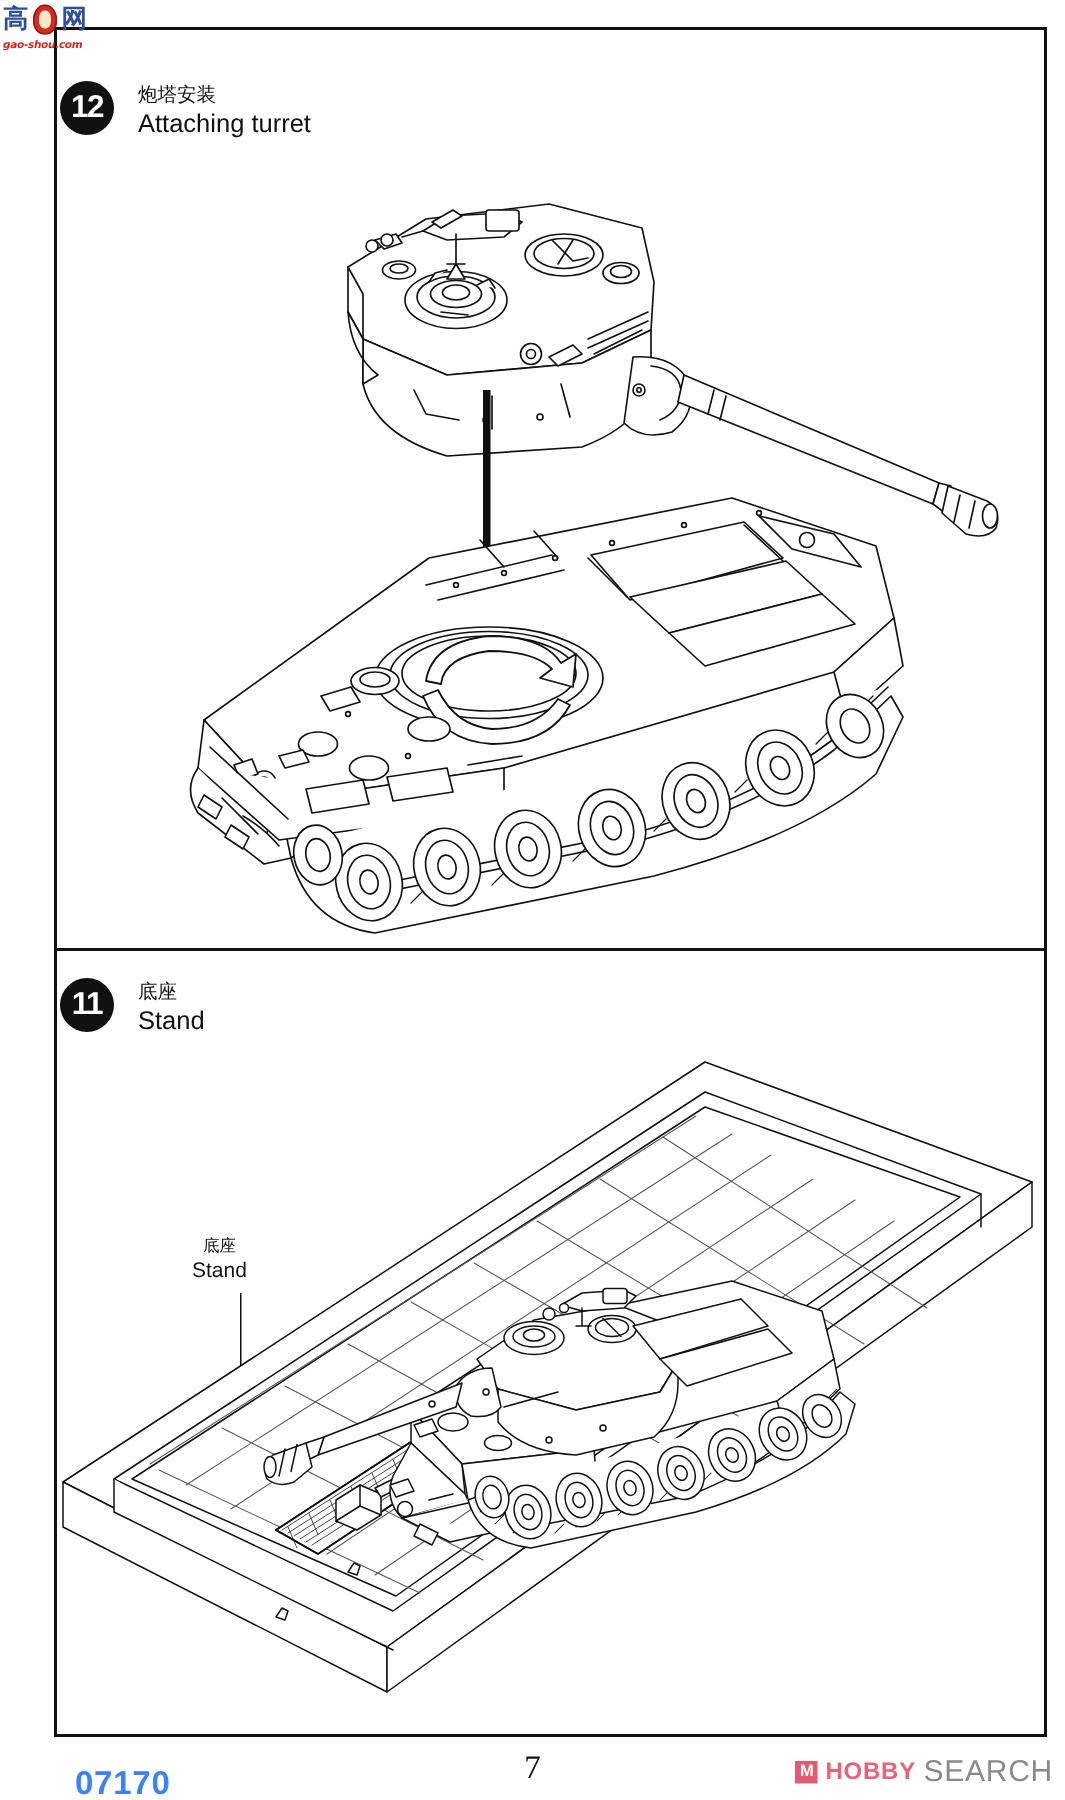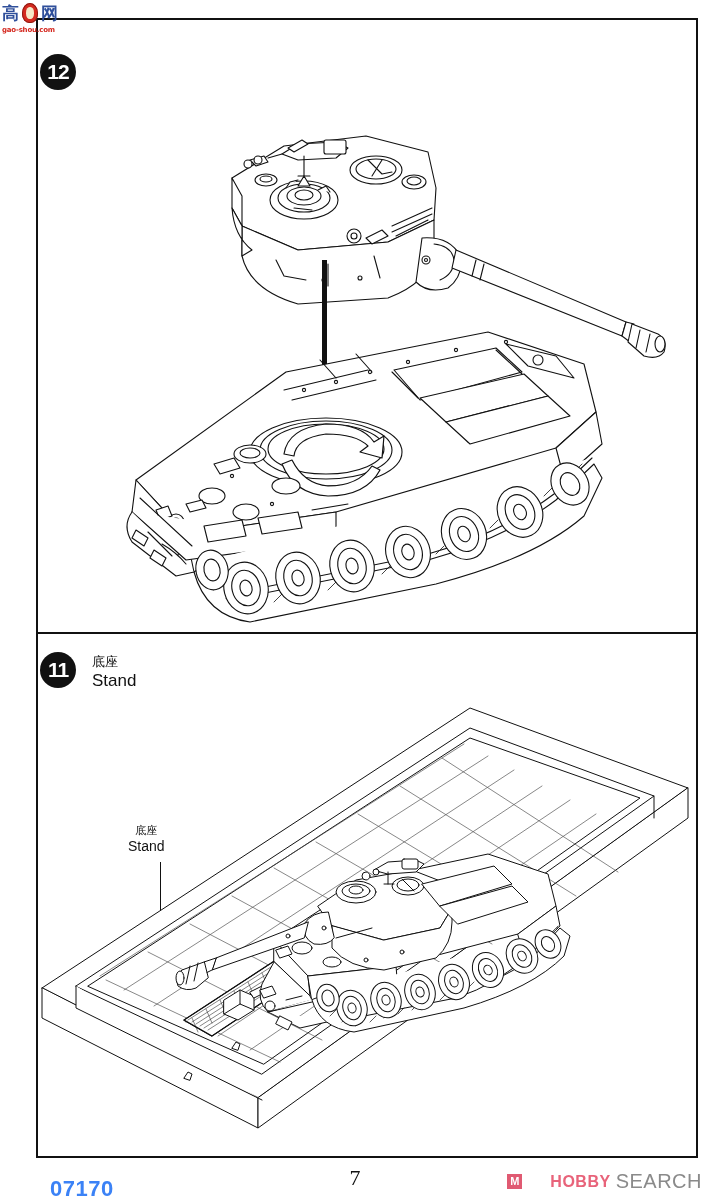--- a/index.html
+++ b/index.html
@@ -59,20 +59,21 @@
     border-radius: 45%;
   }
   #watermark .wm-url {
     font-family: "DejaVu Sans", sans-serif;
     font-size: 7px;
     font-weight: 700;
     color: #d4261d;
     letter-spacing: -0.2px;
     margin-top: -2px;
     white-space: nowrap;
+    font-style: italic;
   }
 
   
   #page-frame {
     position: absolute;
     left: 36px;
     top: 18px;
     width: 662px;
     height: 1140px;
     border: 2px solid #111111;
@@ -213,21 +214,20 @@
     font-size: 11px;
     font-weight: 700;
     line-height: 1;
   }
   #hobby-search .hs-hobby {
     font-family: "Liberation Sans", sans-serif;
     font-size: 16px;
     font-weight: 700;
     color: #e8637a;
     letter-spacing: 0.5px;
-    margin-left: 23px;
   }
   #hobby-search .hs-search {
     font-family: "Liberation Sans", sans-serif;
     font-size: 20px;
     font-weight: 400;
     color: #8a8a8a;
     letter-spacing: 0.5px;
     text-align: center;
   }
 </style>
@@ -244,20 +244,24 @@
     <span class="wm-ch">网</span>
   </div>
   <div class="wm-url">gao-shou.com</div>
 </div>
 
 <div id="page-frame"></div>
 <div id="panel-divider"></div>
 
 <div class="step-header" id="step12-header">
   <div class="step-badge">12</div>
+  <div class="step-titles">
+    <div class="step-cn">炮塔安装</div>
+    <div class="step-en">Attaching turret</div>
+  </div>
 </div>
 
 <svg class="art" id="art-step12" viewBox="0 0 662 572">
   <g fill="#ffffff" stroke="#111111" stroke-width="1.1" stroke-linejoin="round" stroke-linecap="round">
 
     <g>
 
       <path d="M196 118 L248 86 L330 76 L392 92 L400 128 L398 160 L352 182 L262 190 L206 166 Z"></path>
 
       <path d="M206 166 L206 196 Q214 230 262 244 L352 238 Q394 222 398 192 L398 160 L352 182 L262 190 Z"></path>

